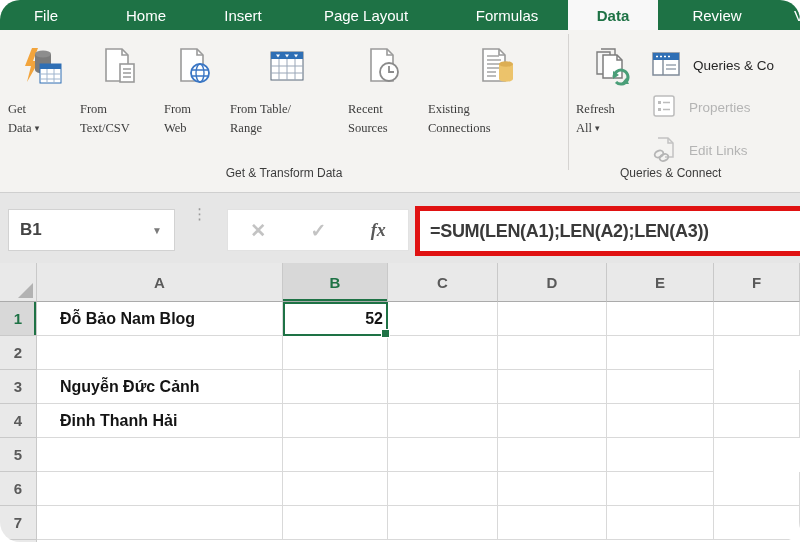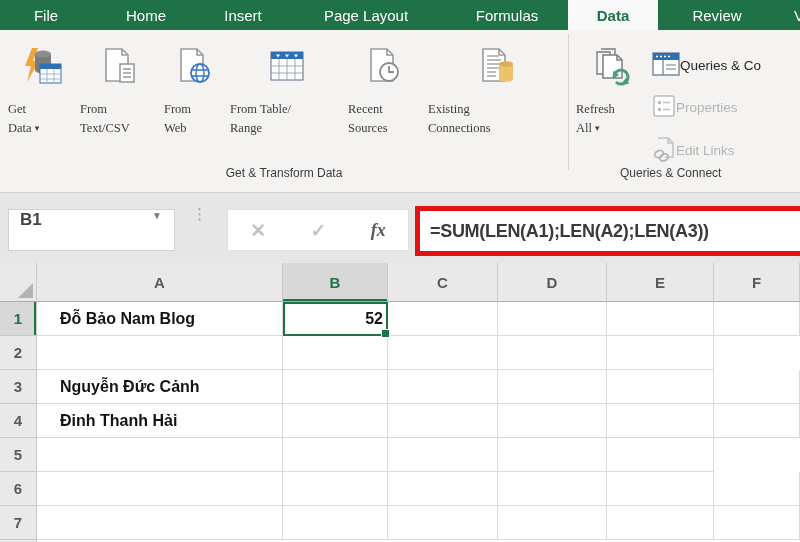--- a/index.html
+++ b/index.html
@@ -1,41 +1,41 @@
 <!DOCTYPE html>
 <html><head>
 <meta charset="utf-8">
 <style>
   html,body{margin:0;padding:0;}
   body{font-family:"Liberation Sans",sans-serif;}
-  #app{position:relative;width:800px;height:542px;background:#fff;overflow:hidden;}
+  #app{position:relative;width:800px;height:542px;background:#fff;overflow:hidden;border-radius:20px;}
 
   
   .tabbar{position:absolute;left:0;top:0;width:800px;height:30px;background:#1e7245;}
   .tab{position:absolute;top:0;height:30px;display:flex;align-items:center;justify-content:center;
        color:#fff;font-size:15px;cursor:default;white-space:nowrap;}
   .tab.selected{background:#f8f8f8;color:#1e7245;font-weight:bold;}
 
   
   .ribbon{position:absolute;left:0;top:30px;width:800px;height:163px;background:#f4f3f1;
           border-bottom:1px solid #cfcfcf;box-sizing:border-box;}
   .big-btn{position:absolute;top:8px;text-align:left;color:#3c3c3c;font-size:12.5px;line-height:19px;font-family:Liberation Serif, serif;}
   .big-btn .bicon{display:block;height:62px;display:flex;align-items:center;justify-content:center;}
   .caret{font-size:9px;color:#444;vertical-align:1px;}
   .group-sep{position:absolute;left:568px;top:4px;width:1px;height:136px;background:#d5d3d1;}
   .grp-label{position:absolute;top:136px;height:22px;font-size:12px;color:#3c3c3c;
              text-align:center;white-space:nowrap;overflow:hidden;}
-  .small-btn{position:absolute;left:652px;display:flex;align-items:center;gap:0;
+  .small-btn{position:absolute;left:652px;display:flex;align-items:center;gap:13px;
              font-size:13.5px;color:#262626;white-space:nowrap;}
   .small-btn.disabled{color:#b4b4b4;}
 
   
   .fbar{position:absolute;left:0;top:193px;width:800px;height:70px;background:#e6e6e6;}
   .namebox{position:absolute;left:8px;top:16px;width:167px;height:42px;background:#fff;
-           border:1px solid #d2d2d2;box-sizing:border-box;display:flex;
+           border:1px solid #d2d2d2;box-sizing:border-box;display:flex;align-items:center;
            padding-left:11px;font-size:17px;font-weight:bold;color:#444;}
   .namebox .nb-caret{position:absolute;right:12px;color:#7a7a7a;font-size:10px;}
   .dots{position:absolute;left:192px;top:12px;color:#9a9a9a;font-size:15px;letter-spacing:0;}
   .fxpanel{position:absolute;left:227px;top:16px;width:182px;height:42px;background:#fff;
            border:1px solid #e2e2e2;box-sizing:border-box;display:flex;align-items:center;
            justify-content:space-around;}
   .fx-x,.fx-check{font-size:19px;color:#c3c3c3;font-weight:bold;}
   .fx-fx{font-family:"Liberation Serif",serif;font-style:italic;font-size:18px;color:#595959;font-weight:bold;}
   .redbox{position:absolute;left:415px;top:13px;width:443px;height:50px;border:5px solid #e01212;
           box-sizing:border-box;background:#fff;display:flex;align-items:center;padding-left:10px;

